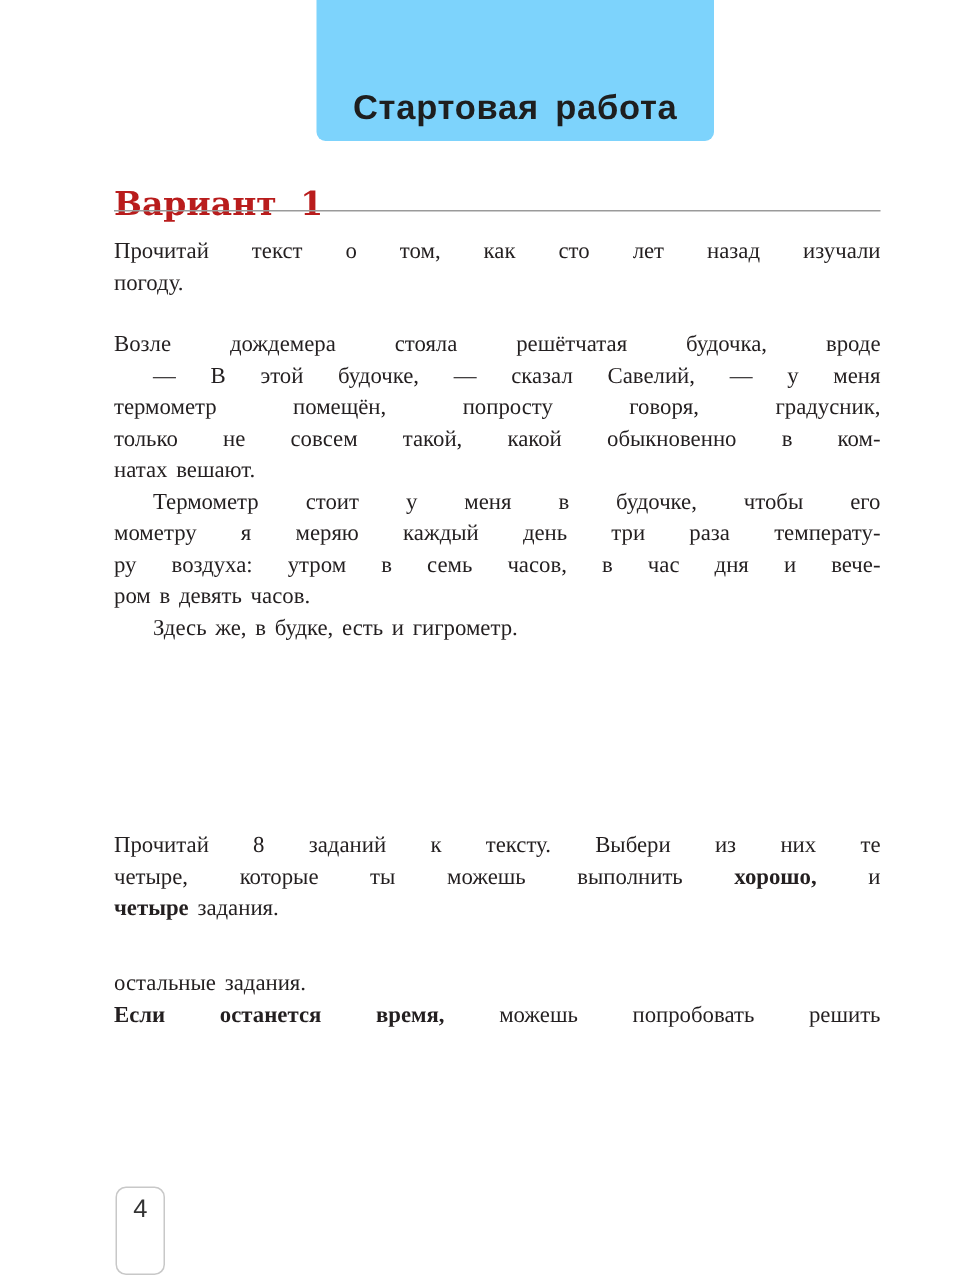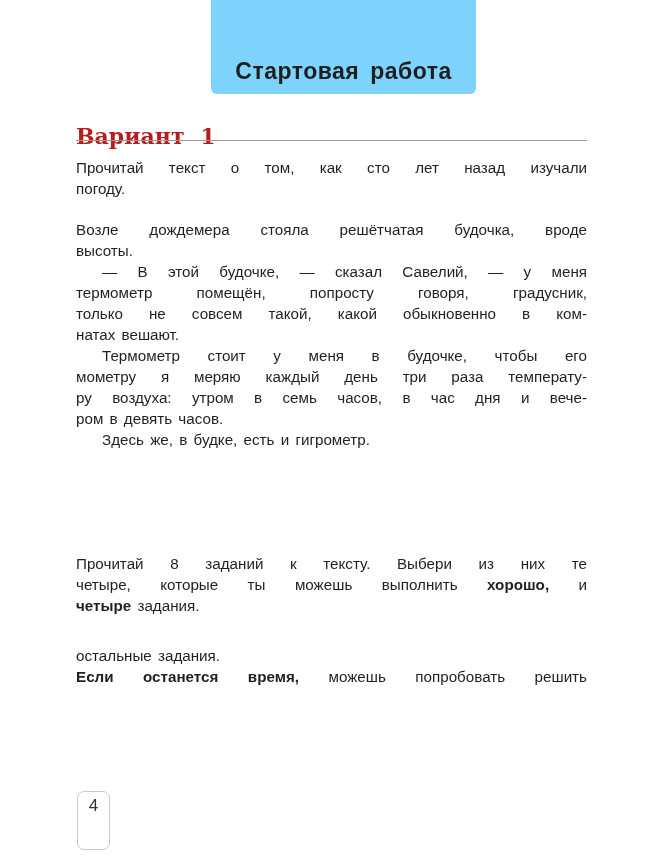--- a/index.html
+++ b/index.html
@@ -53,21 +53,21 @@
       left: 76px;
       top: 140px;
       width: 511px;
       height: 0;
       border-top: 1.5px solid #9a9a9a;
     }
     .text-block {
       position: absolute;
       left: 76px;
       width: 511px;
-      font-family: Liberation Sans, sans-serif;
+      font-family: Liberation Serif, serif;
       font-size: 15.2px;
       line-height: 21px;
       color: #231f20;
       text-align: justify;
       text-align-last: left;
       hyphens: manual;
       word-spacing: 2px;
     }
     .text-block p {
       margin: 0;
@@ -122,21 +122,20 @@
 <div class="text-block intro">
   <p>
     <span class="line">Прочитай текст о том, как сто лет назад изучали</span>
     <span class="line last">погоду.</span>
   </p>
 </div>
 
 <div class="text-block story">
   <p>
     <span class="line">Возле дождемера стояла решётчатая будочка, вроде</span>
-    <span class="line last">высоты.</span>
   </p>
   <p>
     <span class="line indent">— В этой будочке, — сказал Савелий, — у меня</span>
     <span class="line">термометр помещён, попросту говоря, градусник,</span>
     <span class="line">только не совсем такой, какой обыкновенно в ком-</span>
     <span class="line last">натах вешают.</span>
   </p>
   <p>
     <span class="line indent">Термометр стоит у меня в будочке, чтобы его</span>
     <span class="line">мометру я меряю каждый день три раза температу-</span>

